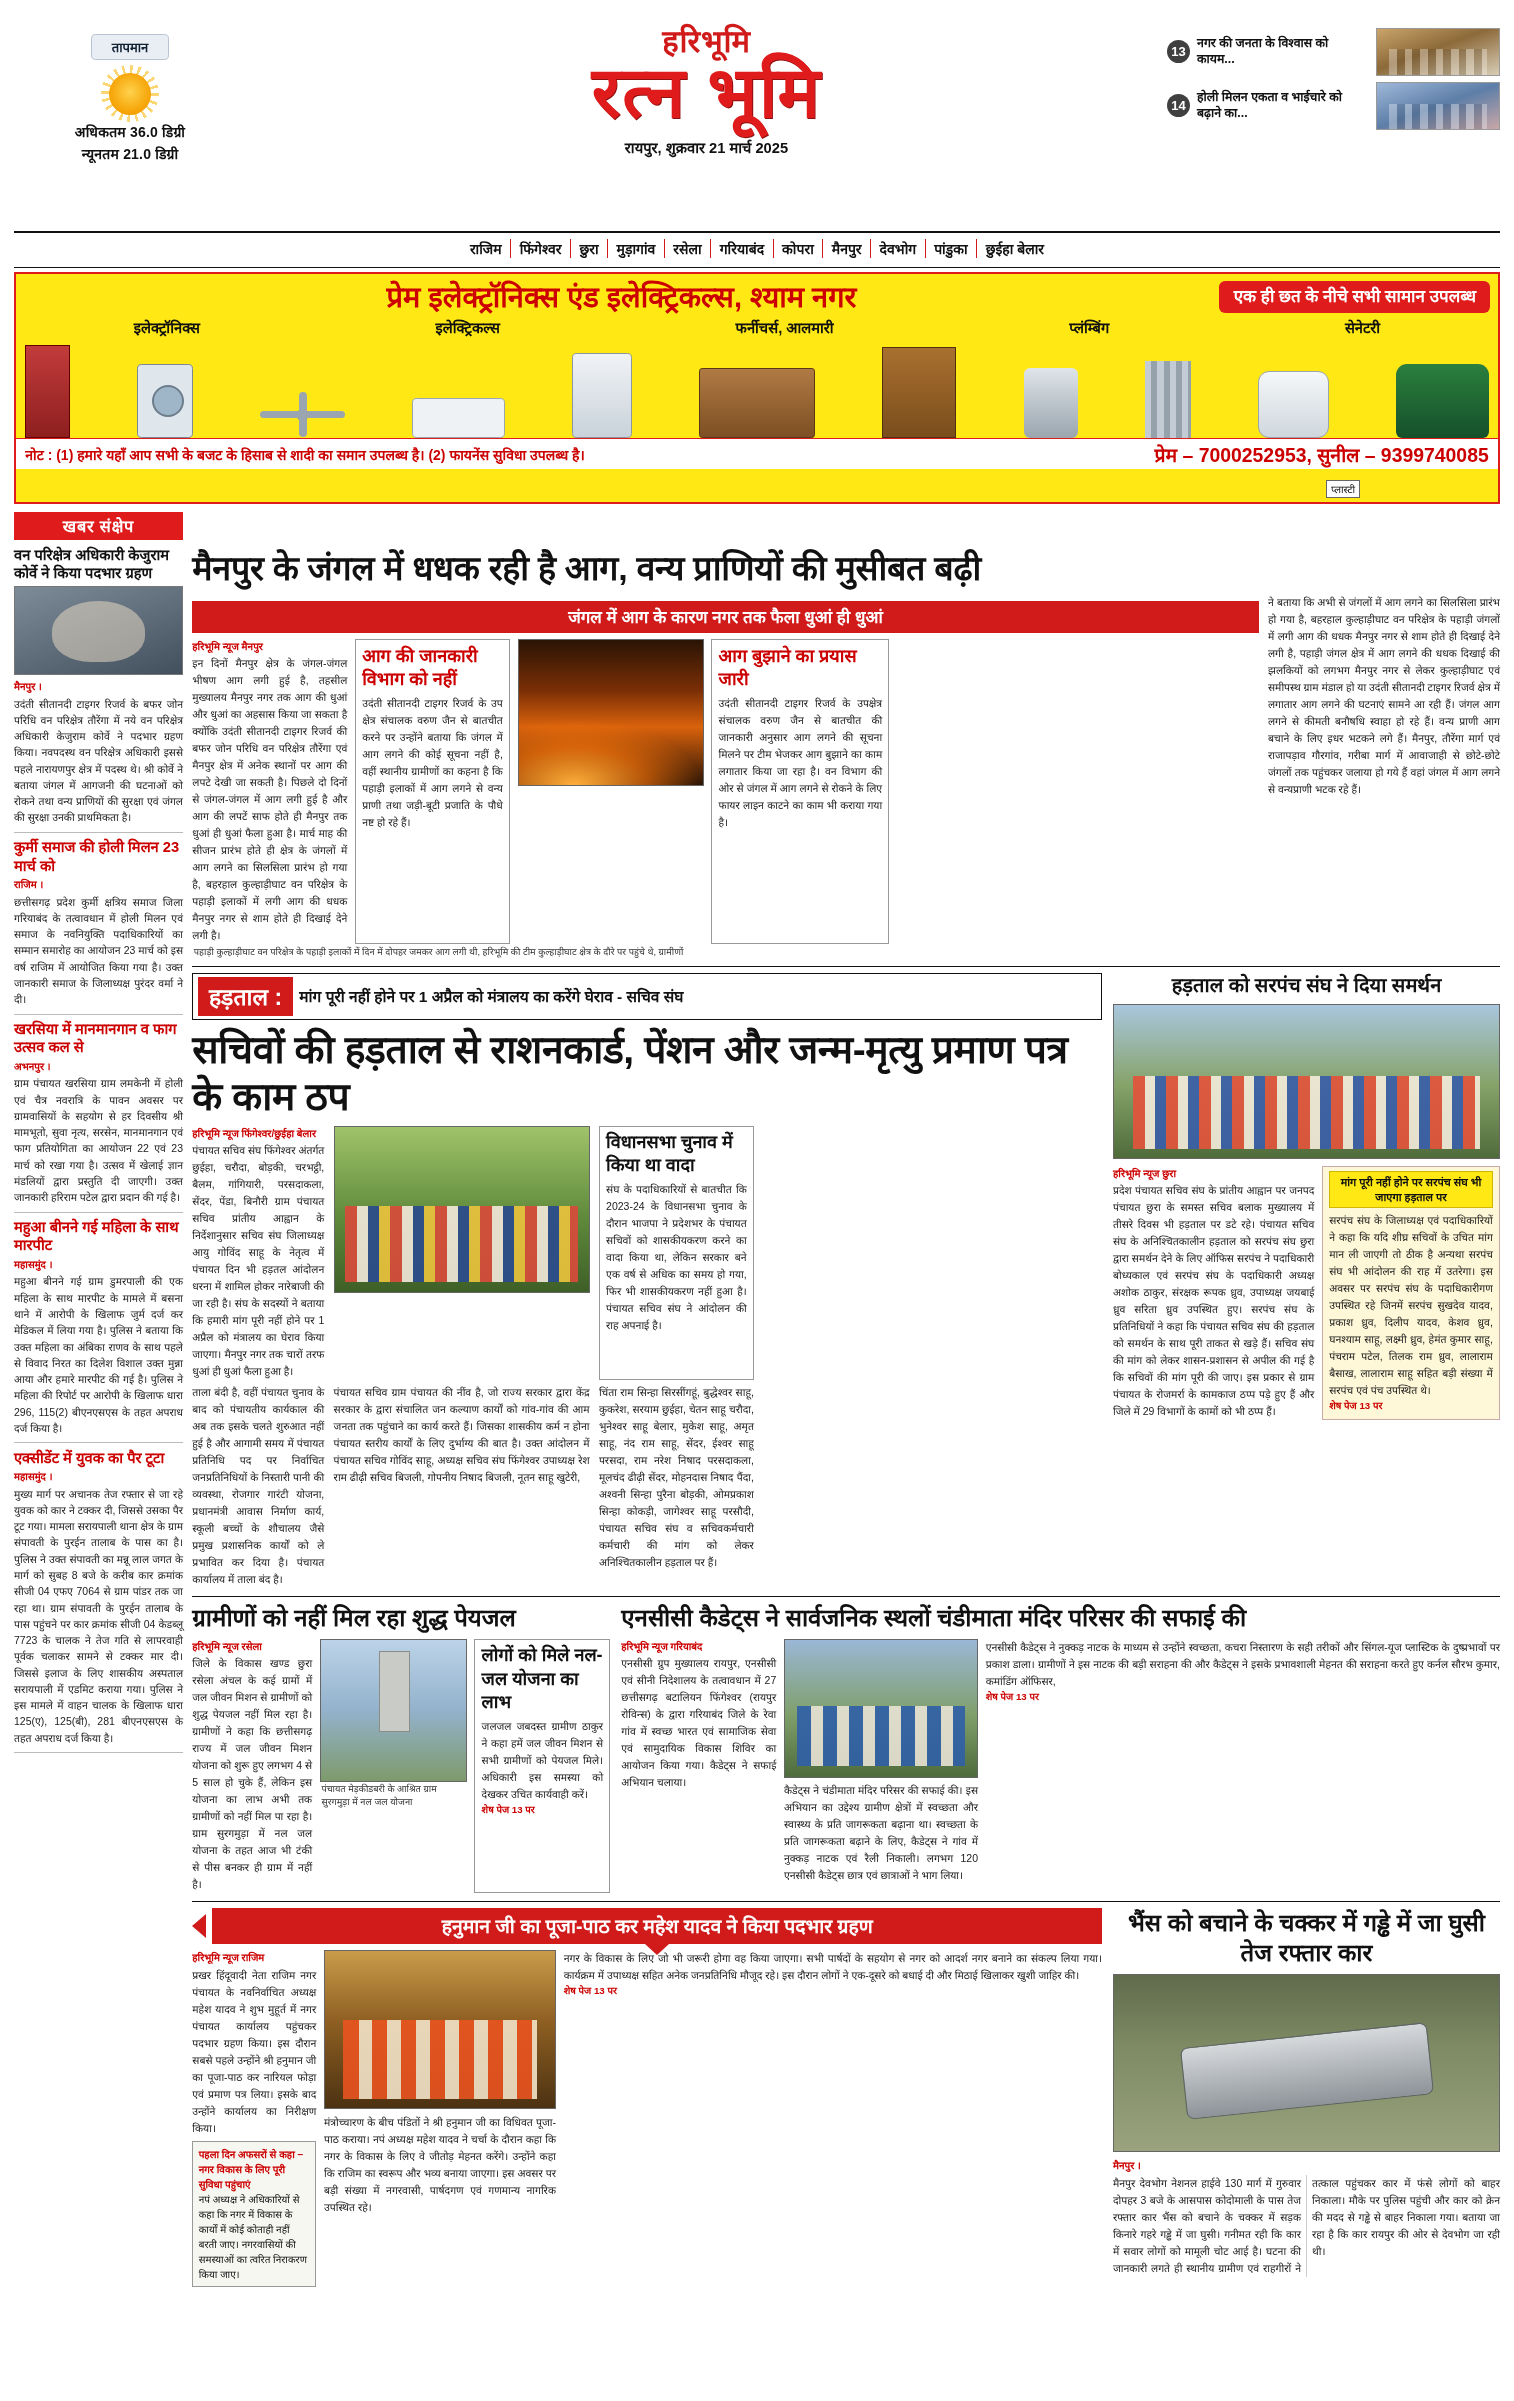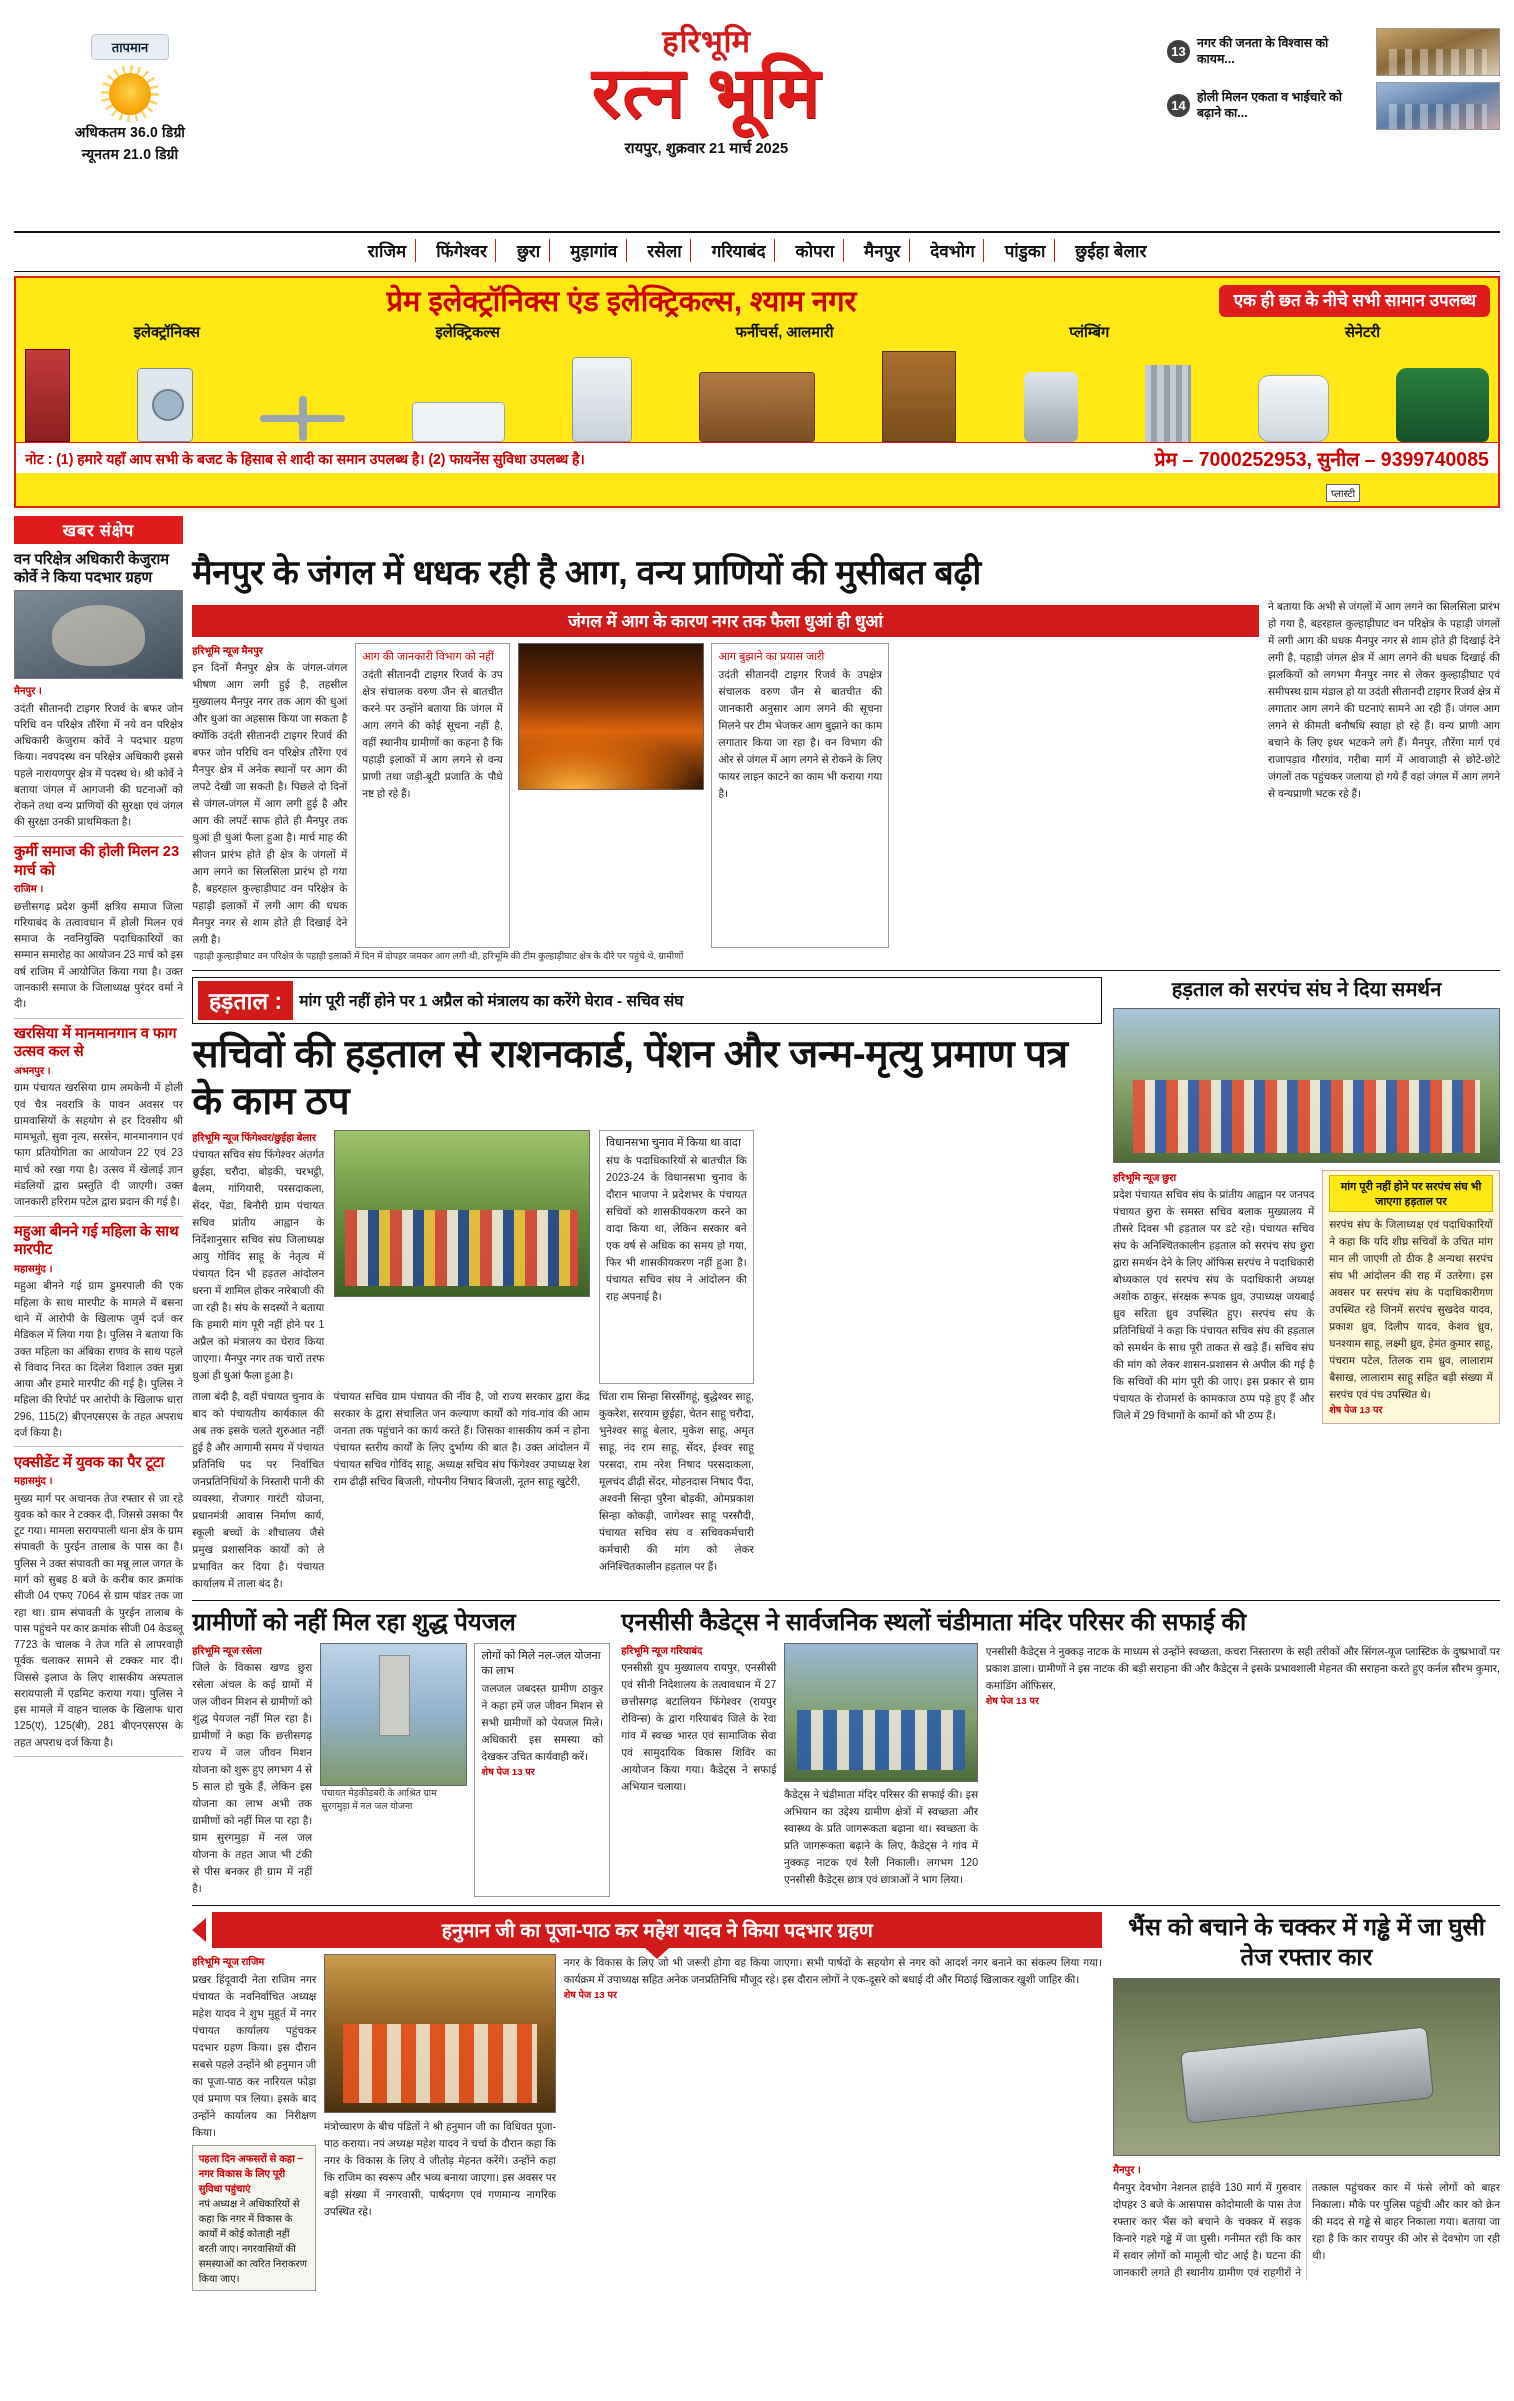--- a/index.html
+++ b/index.html
@@ -54,21 +54,21 @@
   .promo-img:after{
     content:""; position:absolute; left:10%; bottom:0; width:80%; height:55%;
     background:repeating-linear-gradient(90deg, rgba(255,255,255,.32) 0 7.7px, rgba(0,0,0,.10) 7.7px 15.5px);
   }
 
   .rule-thick { border-top:2.3px solid #111; margin:1.5px 0; }
   .rule-thin { border-top:0.8px solid #111; margin:1.5px 0; }
 
   
   .edition-strip {
-    display:flex; justify-content:center; gap:12px; font-size:17px; font-weight:bold;
+    display:flex; justify-content:center; gap:0; font-size:14px; font-weight:bold;
     padding:5.4px 0 7px; color:#111;
   }
   .edition-strip span { padding:0 8.5px; border-right:1.5px solid #d11a1a; }
   .edition-strip span:last-child { border-right:none; }
 
   
   .ad {
     border:2.3px solid #e01b1b; background:#ffe814; margin-top:4.6px; position:relative;
     height:232px; overflow:hidden;
   }
@@ -146,21 +146,21 @@
     background:repeating-linear-gradient(90deg,#e9531f 0 15.5px,#f3e3c8 15.5px 29px); opacity:.9; }
   .photo.car { background:linear-gradient(180deg,#5f6b4c 0%,#7d8a63 40%,#9aa37e 100%); }
   .photo.car:after{ content:""; position:absolute; left:18%; top:34%; width:64%; height:40%;
     background:linear-gradient(180deg,#d6d9dc,#8d9398); border:1.5px solid #5c6165; border-radius:7.7px; transform:rotate(-6deg); }
   .photo.sarpanch { background:linear-gradient(180deg,#a9c6de 0%,#86a36a 52%,#4f6b3a 100%); }
   .photo.sarpanch:before{ content:""; position:absolute; left:5%; bottom:6%; width:90%; height:48%;
     background:repeating-linear-gradient(90deg,#e2543c 0 11.6px,#f2ead9 11.6px 22px,#3a5ea8 22px 33px); opacity:.92; }
   .cap { font-size:9.3px; color:#333; padding:1.5px 1.5px 0; line-height:1.35; }
 
   .boxed { border:0.8px solid #999; padding:4.6px 6.2px; background:#fff; }
-  .box-head { font-size:11px; font-weight:normal; color:#c00; line-height:1.3; margin-bottom:3.1px; }
+  .box-head { font-size:18px; font-weight:bold; color:#c00; line-height:1.3; margin-bottom:3.1px; }
   .box-head.black { color:#111; }
 
   .tag-red {
     display:inline-block; background:#d11a1a; color:#fff; font-size:23px; font-weight:bold;
     padding:3.1px 11px; margin-right:6.2px;
   }
   .strike-row { display:flex; align-items:center; border:1.5px solid #111; padding:3.1px 4.6px; }
   .strike-sub { font-size:15.5px; font-weight:bold; color:#111; }
 
   .mega-head { font-size:39px; font-weight:bold; line-height:1.2; color:#111; margin:7.7px 0 3.1px; letter-spacing:-0.4px; }

